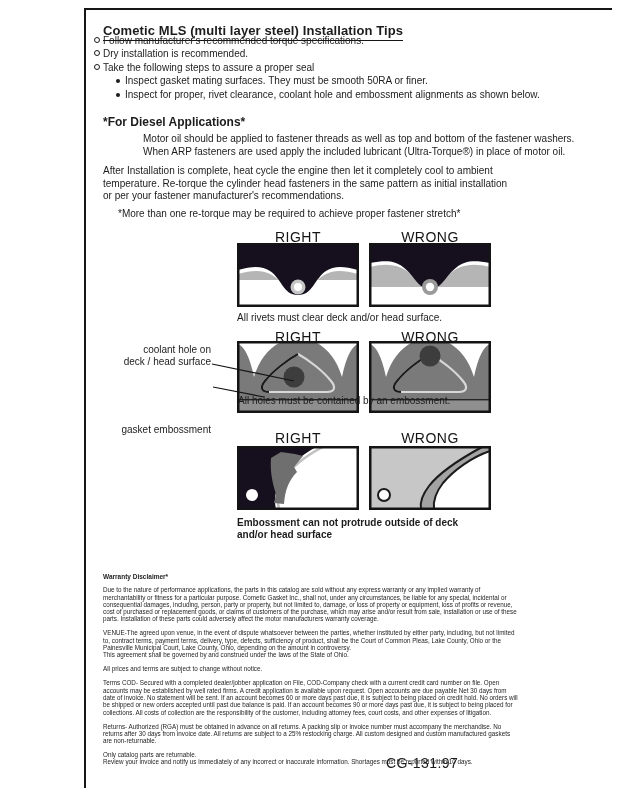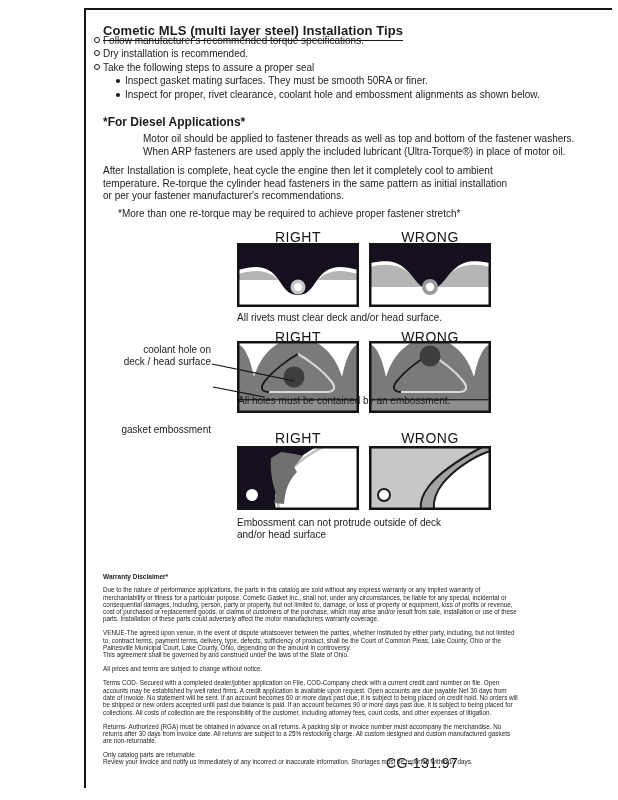--- a/index.html
+++ b/index.html
@@ -30,21 +30,21 @@
   .col-l{left:237px;} .col-r{left:369px;}
   .panel{width:122px;}
   .pan-r1{top:243px;height:64px;}
   .pan-r2{top:341px;height:72px;}
   .pan-r3{top:446px;height:64px;}
   .panel svg{display:block;}
 
   .caption{font-size:10px;color:#1c1c1c;}
   .cap1{left:237px;top:312px;}
   .cap2{left:238px;top:395px;}
-  .cap3{left:237px;top:517px;line-height:12px;width:260px;}
+  .cap3{left:237px;top:517px;line-height:12px;width:260px;font-weight:bold;}
 
   .ann{font-size:10px;text-align:right;width:121px;left:90px;line-height:11.5px;}
   .ann1{top:344px;}
   .ann2{top:379px;margin-top:45px;}
   .ann-lines{left:115px;top:340px;}
 
   .disclaimer{left:103px;top:573px;width:415px;font-size:6.3px;line-height:7.3px;color:#242424;}
   .disclaimer .dh{font-weight:700;margin:0 0 6px 0;font-size:6.5px;}
   .disclaimer p{margin:0 0 6.7px 0;}
   .disclaimer p.tight{margin-bottom:0;}

